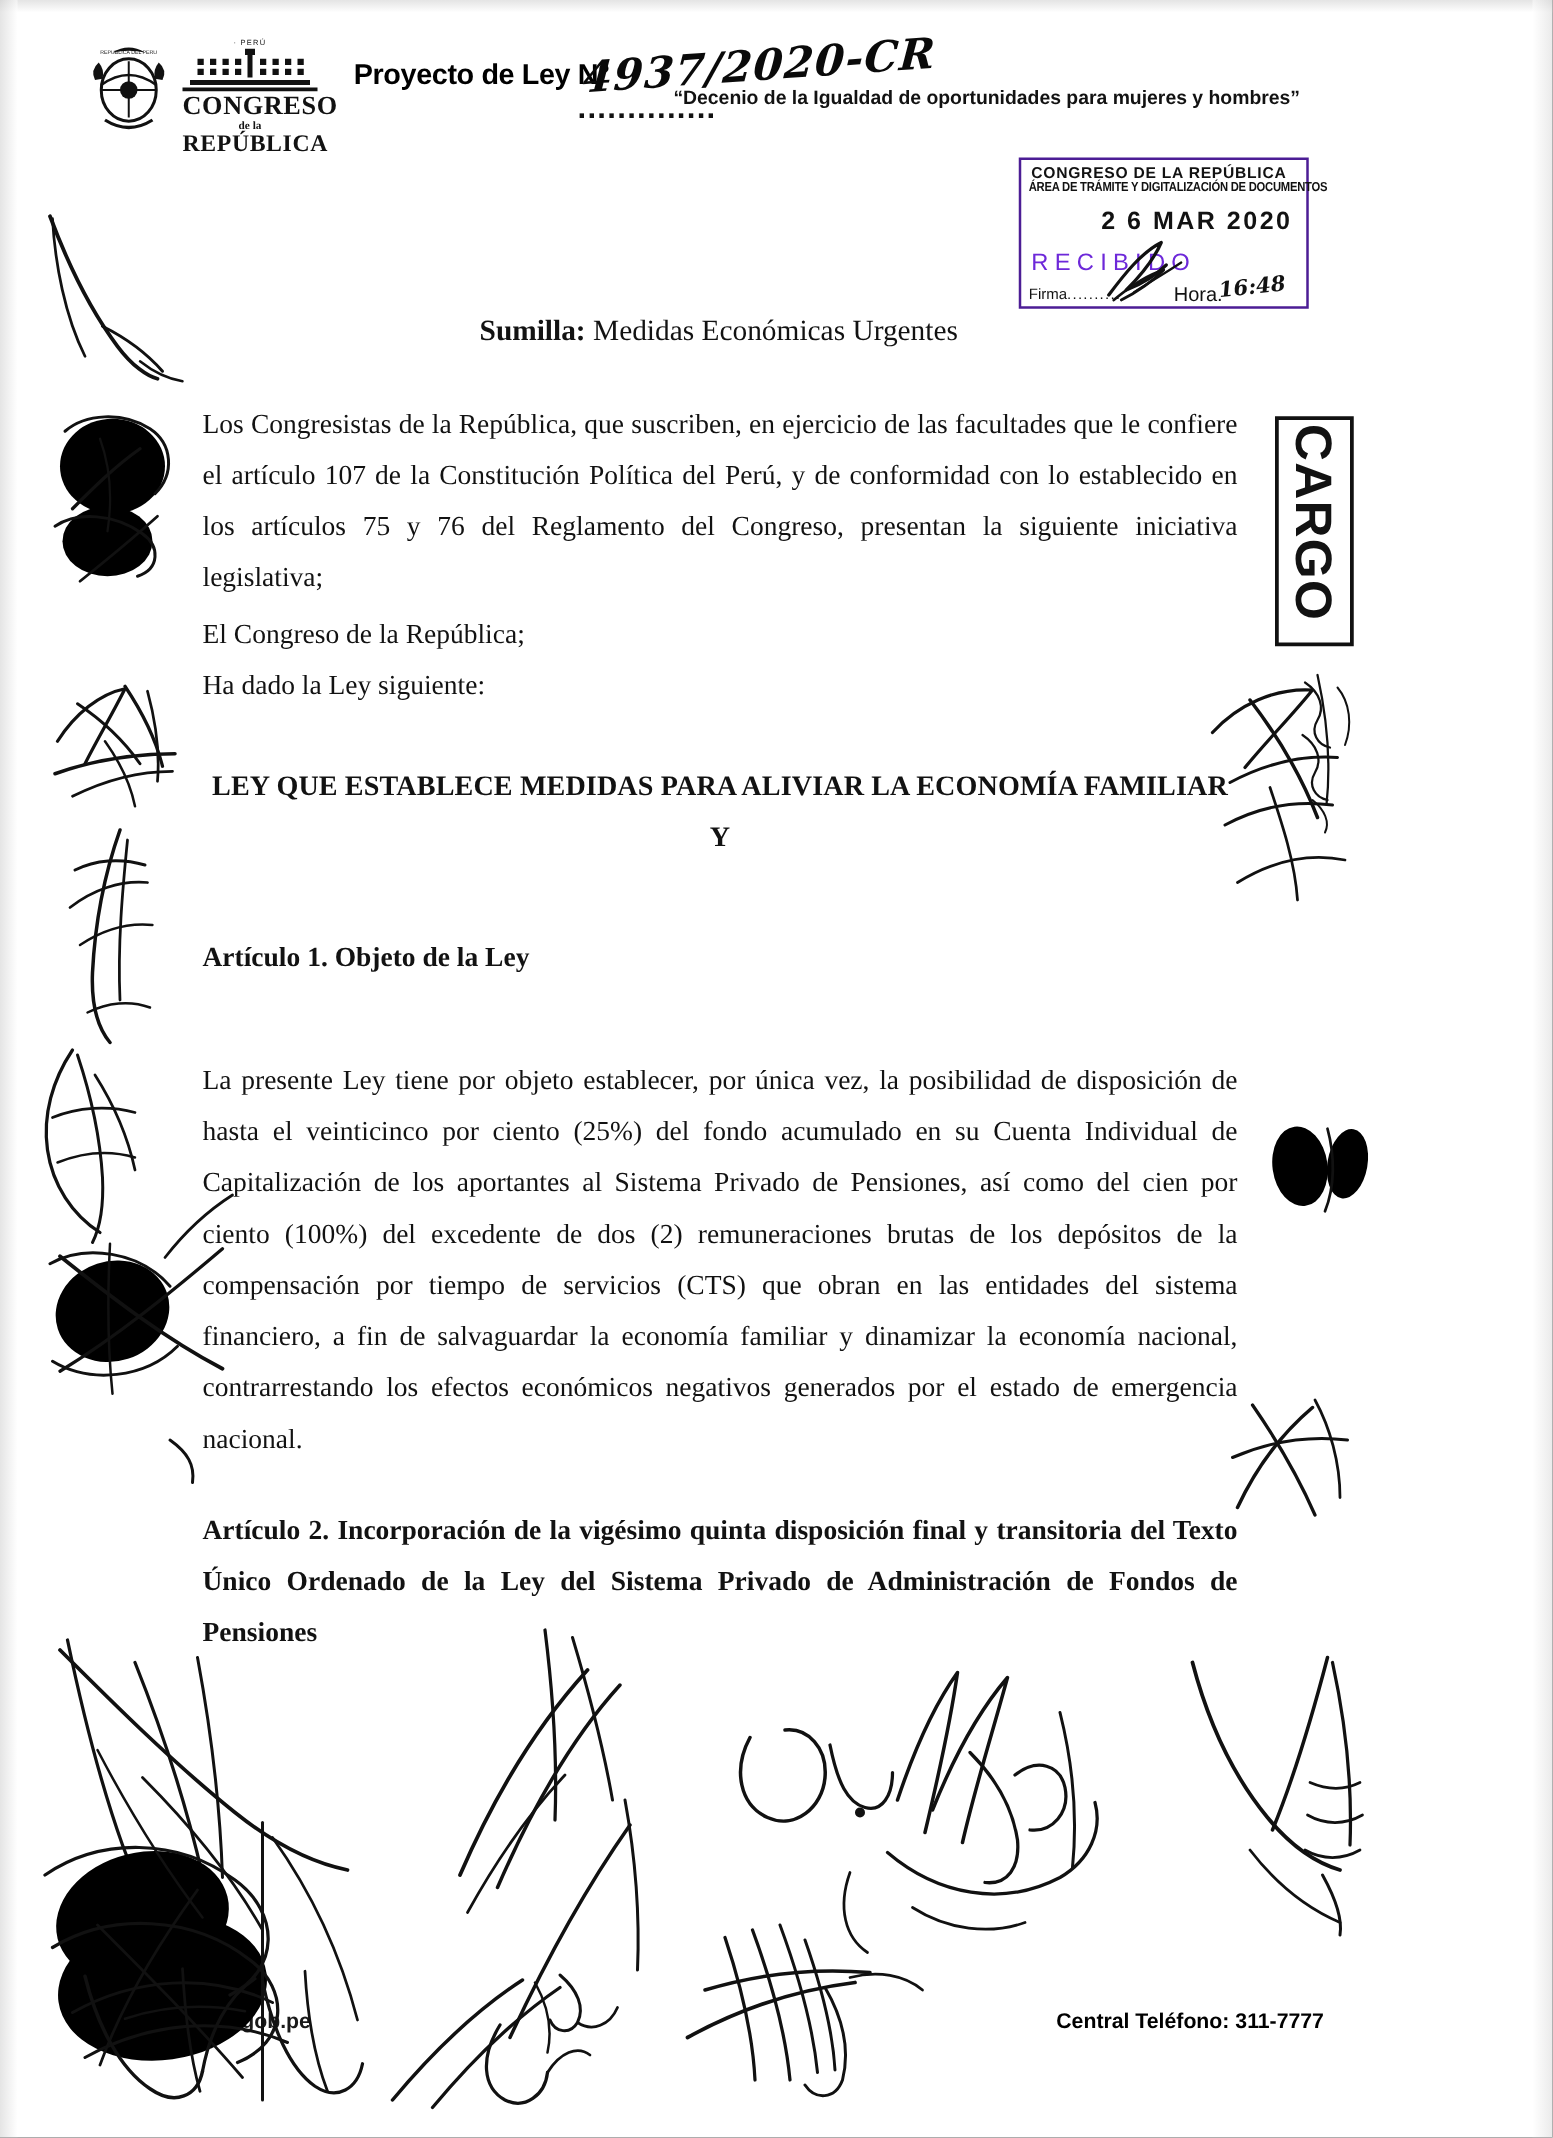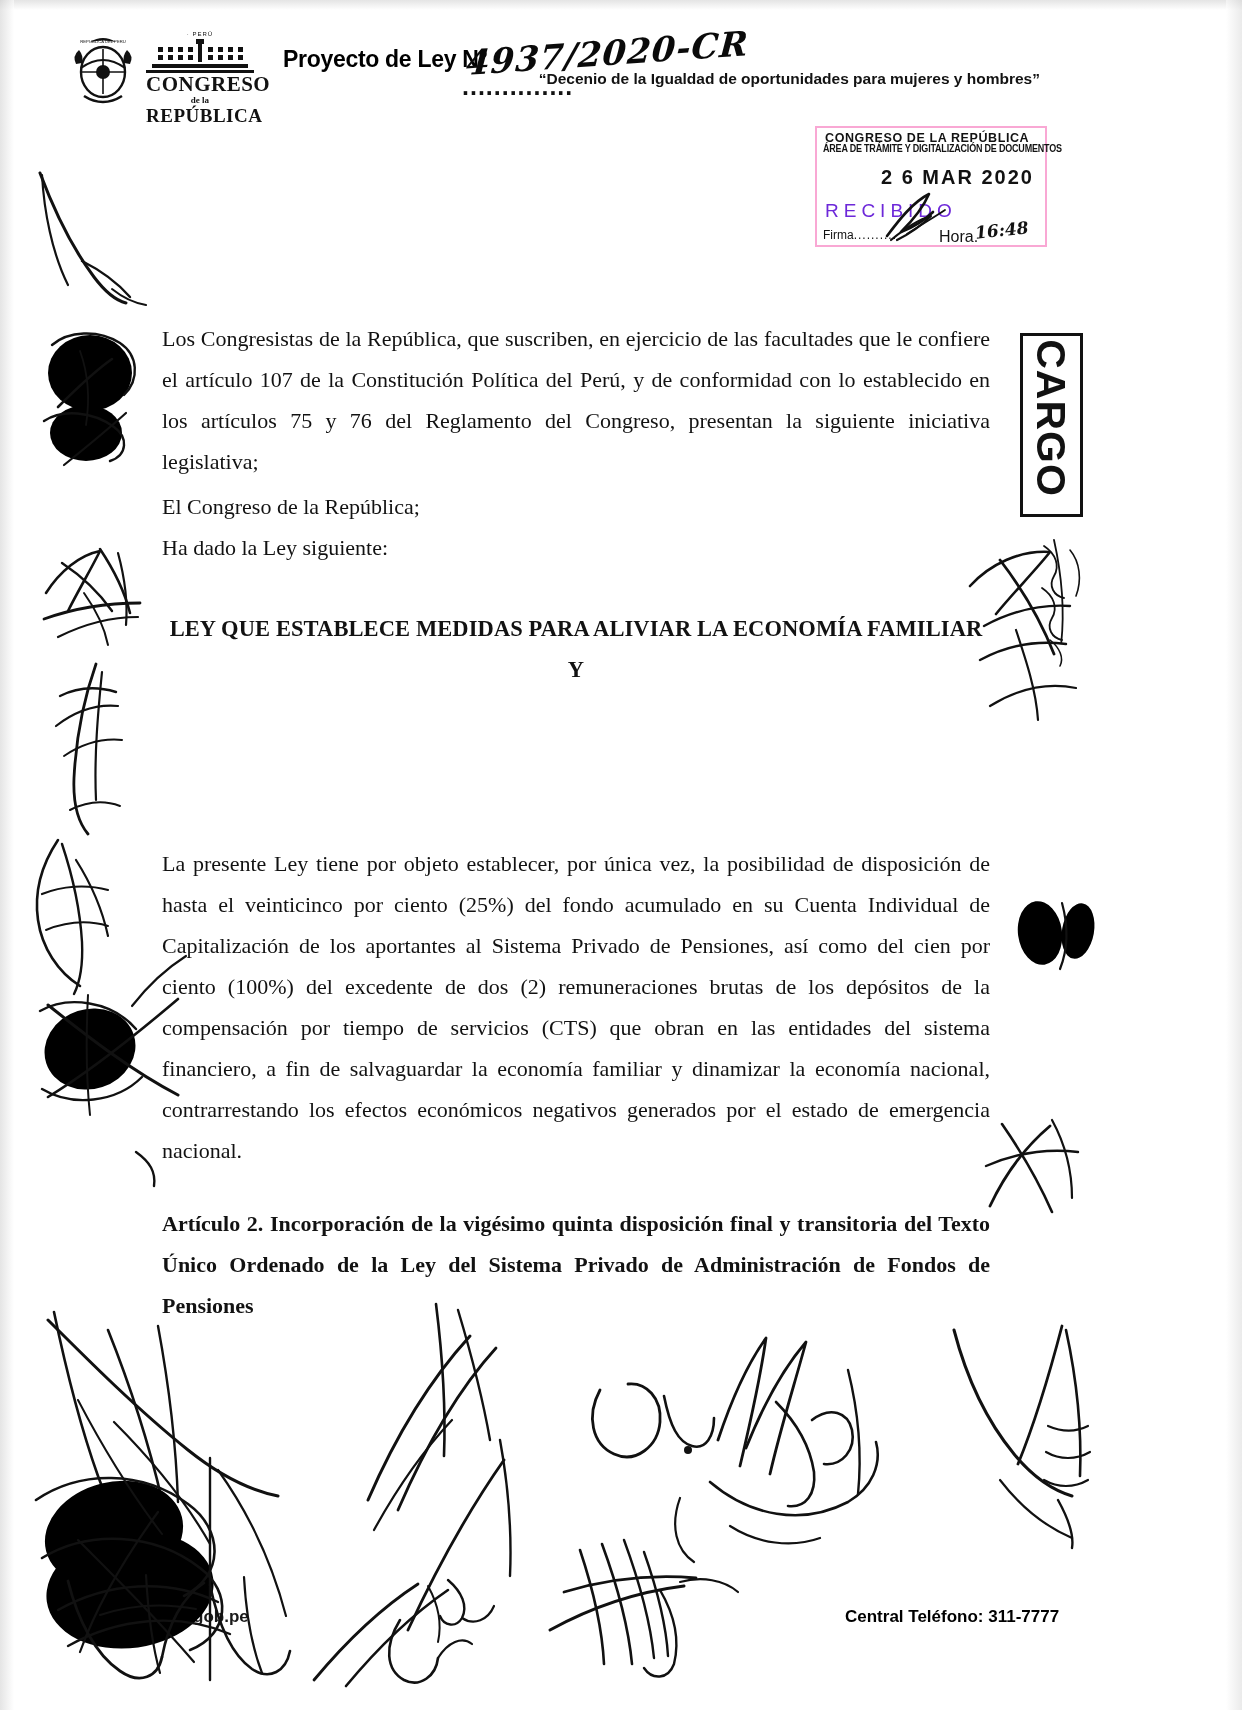--- a/index.html
+++ b/index.html
@@ -118,21 +118,21 @@
     font-weight: bold;
     font-size: 15.5px;
     color: #121212;
   }
 
   
   .stamp {
     position: absolute;
     left: 815px; top: 126px;
     width: 228px; height: 117px;
-    border: 2px solid #f9a8d4;
+    border: 2px solid #4c1d95;
     background: rgba(255,255,255,.0);
     font-family: "Liberation Sans", sans-serif;
   }
   .stamp .st-title {
     position: absolute; left: 8px; top: 3px;
     font-size: 12.5px; font-weight: bold; letter-spacing: .6px;
     white-space: nowrap;
   }
   .stamp .st-sub {
     position: absolute; left: 6px; top: 16px;
@@ -345,31 +345,33 @@
         <path d="M14 50 C26 40 40 30 54 26 C44 36 32 44 20 50" stroke-width="2.2"></path>
         <path d="M30 44 C42 36 56 28 68 20" stroke-width="1.8"></path>
       </svg>
     </div>
   </div>
 
   <div class="cargo-box">
     <div class="cargo-text">CARGO</div>
   </div>
 
+  <div class="sumilla"><b>Sumilla:</b><span> Medidas Económicas Urgentes</span></div>
 
   <div class="para" id="p-intro">Los Congresistas de la República, que suscriben, en ejercicio de las facultades que le confiere el artículo 107 de la Constitución Política del Perú, y de conformidad con lo establecido en los artículos 75 y 76 del Reglamento del Congreso, presentan la siguiente iniciativa legislativa;</div>
 
   <div class="para nojust" id="p-congreso">El Congreso de la República;</div>
 
   <div class="para nojust" id="p-hadado">Ha dado la Ley siguiente:</div>
 
   <div class="law-title">
     <div>LEY QUE ESTABLECE MEDIDAS PARA ALIVIAR LA ECONOMÍA FAMILIAR Y</div>
   </div>
 
+  <div class="art-head" id="art1-head">Artículo 1. Objeto de la Ley</div>
 
   <div class="para" id="art1-body">La presente Ley tiene por objeto establecer, por única vez, la posibilidad de disposición de hasta el veinticinco por ciento (25%)  del fondo acumulado en su Cuenta Individual de Capitalización de los aportantes al Sistema Privado de Pensiones, así como del cien por ciento (100%) del excedente de dos (2) remuneraciones brutas de los depósitos de la compensación por tiempo de servicios (CTS) que obran en las entidades del sistema financiero, a fin de salvaguardar la economía familiar y dinamizar la economía nacional, contrarrestando los efectos económicos negativos generados por el estado de emergencia nacional.</div>
 
   <div class="art-head" id="art2-head">Artículo 2. Incorporación de la vigésimo quinta disposición final y transitoria del Texto Único Ordenado de la Ley del Sistema Privado de Administración de Fondos de Pensiones</div>
 
   <div class="footer-web">www.congreso.gob.pe</div>
   <div class="footer-phone">Central Teléfono: 311-7777</div>
 
   <div class="ink" style="left:22px; top:165px;">
     <svg width="150" height="145" viewBox="0 0 150 145">

